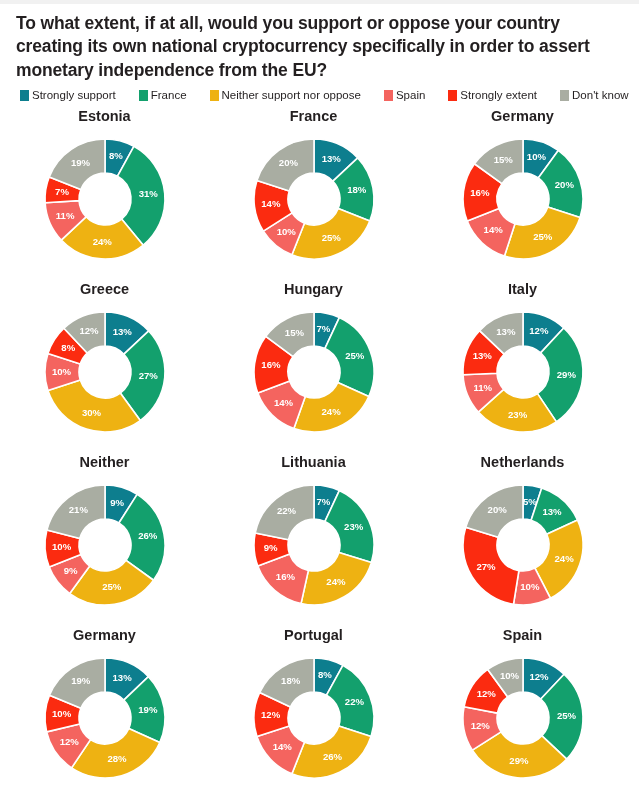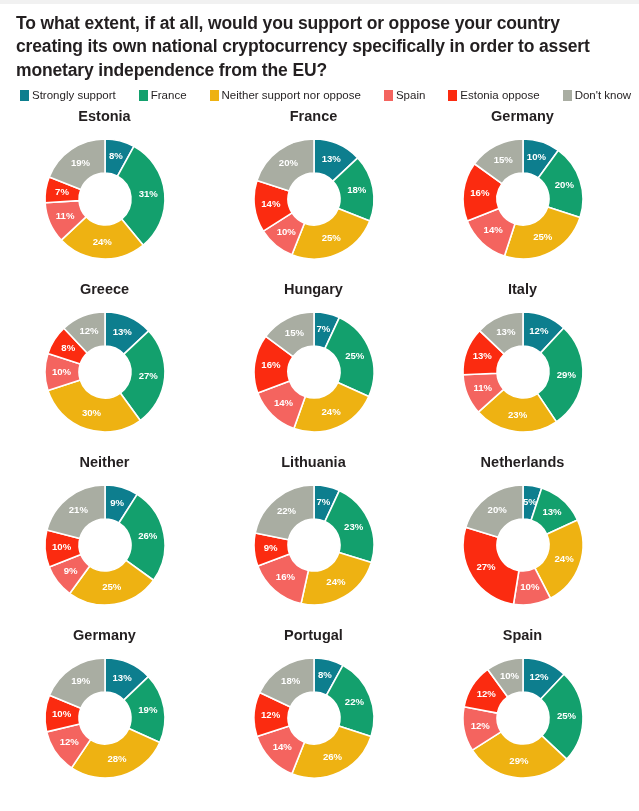--- a/index.html
+++ b/index.html
@@ -116,21 +116,21 @@
     <div class="legend-item">
       <span class="legend-swatch" style="background: rgb(238, 178, 18);"></span>
       <span class="legend-label">Neither support nor oppose</span>
     </div>
     <div class="legend-item">
       <span class="legend-swatch" style="background: rgb(244, 100, 95);"></span>
       <span class="legend-label">Spain</span>
     </div>
     <div class="legend-item">
       <span class="legend-swatch" style="background: rgb(251, 43, 16);"></span>
-      <span class="legend-label">Estonia oppose</span>
+      <span class="legend-label">Strongly extent</span>
     </div>
     <div class="legend-item">
       <span class="legend-swatch" style="background: rgb(169, 173, 162);"></span>
       <span class="legend-label">Don't know</span>
     </div>
   </div>
 
 <div id="grid">
     <div class="panel">
       <div class="panel-title">Estonia</div>

